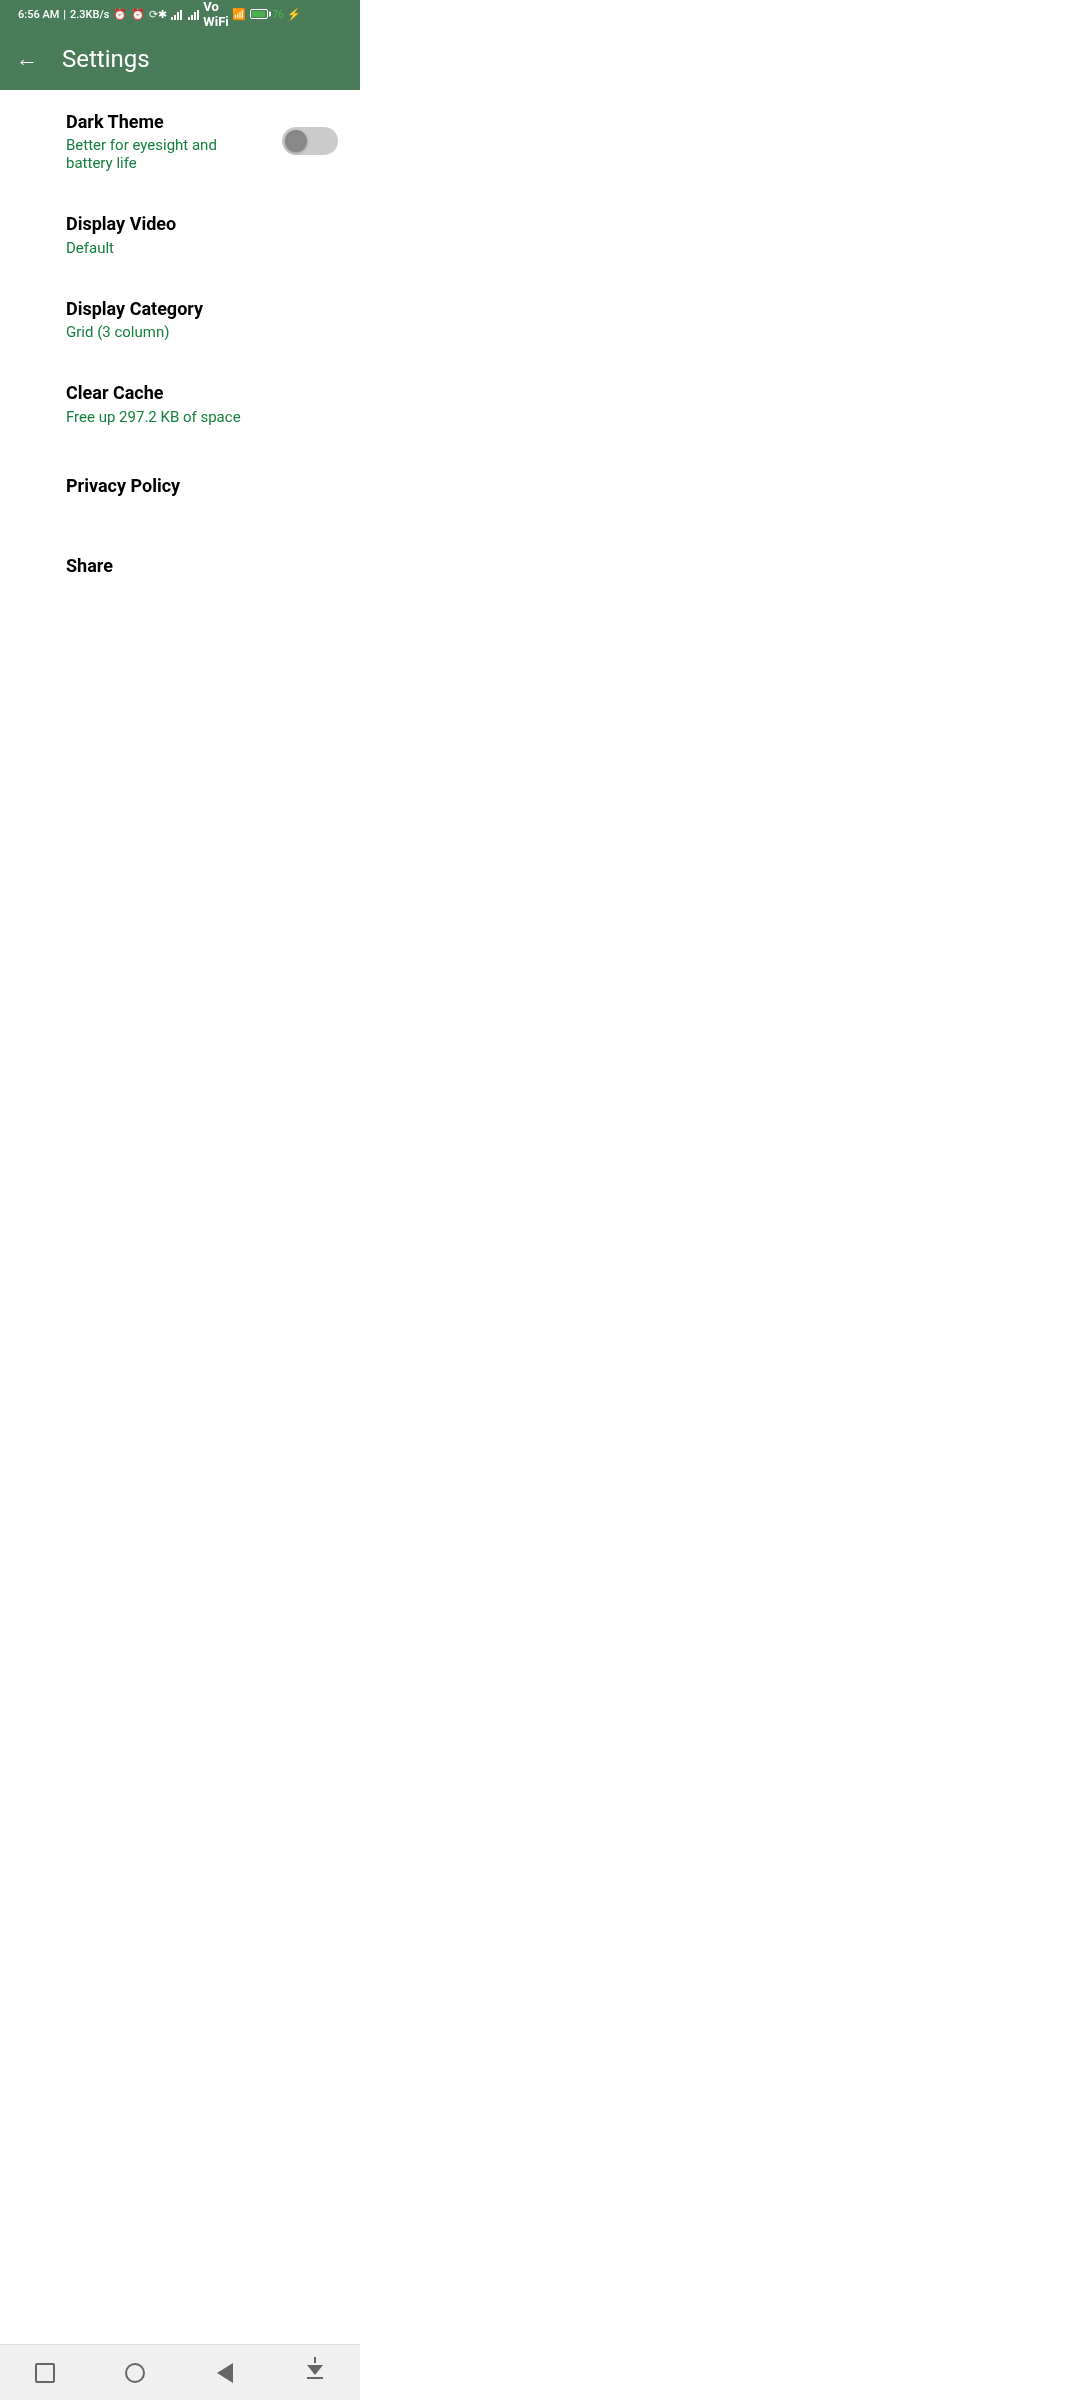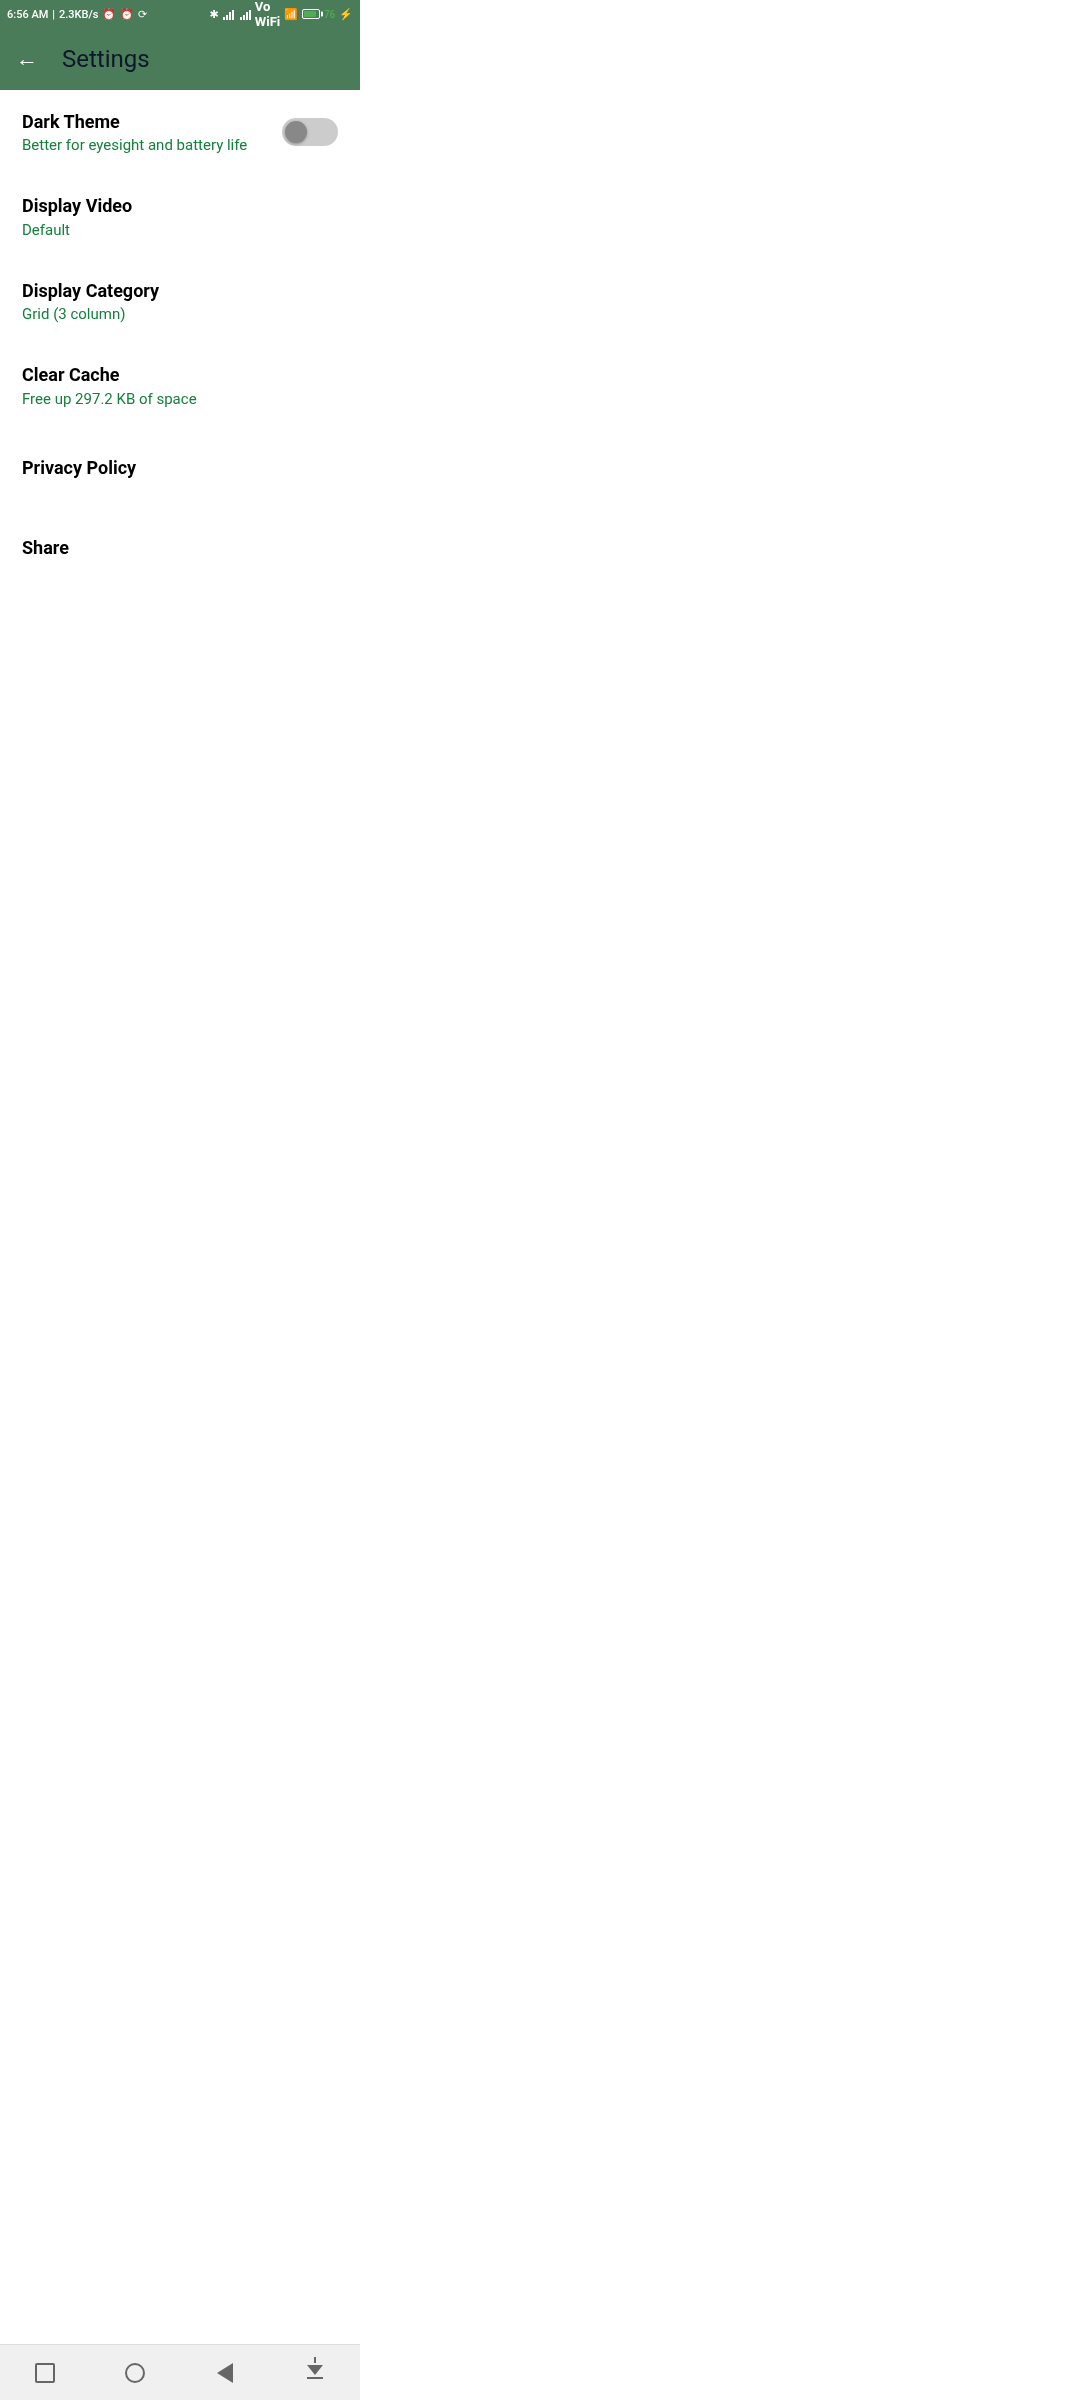--- a/index.html
+++ b/index.html
@@ -16,22 +16,21 @@
       background: #ffffff;
       overflow-x: hidden;
     }
 
     
     .status-bar {
       background: #4a7c59;
       height: 28px;
       display: flex;
       align-items: center;
-      justify-content: space-between;
-      padding: 0 7px;
+      padding: 0 18px;
       color: white;
       font-size: 11px;
       font-weight: 500;
     }
 
     .status-left {
       display: flex;
       align-items: center;
       gap: 4px;
     }
@@ -95,21 +94,21 @@
       cursor: pointer;
       display: flex;
       align-items: center;
       background: none;
       border: none;
       padding: 8px;
       margin-left: -8px;
     }
 
     .toolbar-title {
-      color: #0f172a;
+      color: #ffffff;
       font-size: 24px;
       font-weight: 400;
     }
 
     .settings-item {
       padding: 20px 22px;
       cursor: pointer;
       border-bottom: none;
       display: flex;
       align-items: center;
@@ -245,20 +244,21 @@
       height: 12px;
     }
 
     .signal-bar {
       background: white;
       width: 2px;
     }
 
     .main-content {
       padding-bottom: 56px;
+      padding-left: 44px;
     }
   </style>
 </head>
 <body>
 
 <div class="status-bar">
   <div class="status-left">
     <span>6:56 AM</span>
     <span>|</span>
     <span>2.3KB/s</span>

